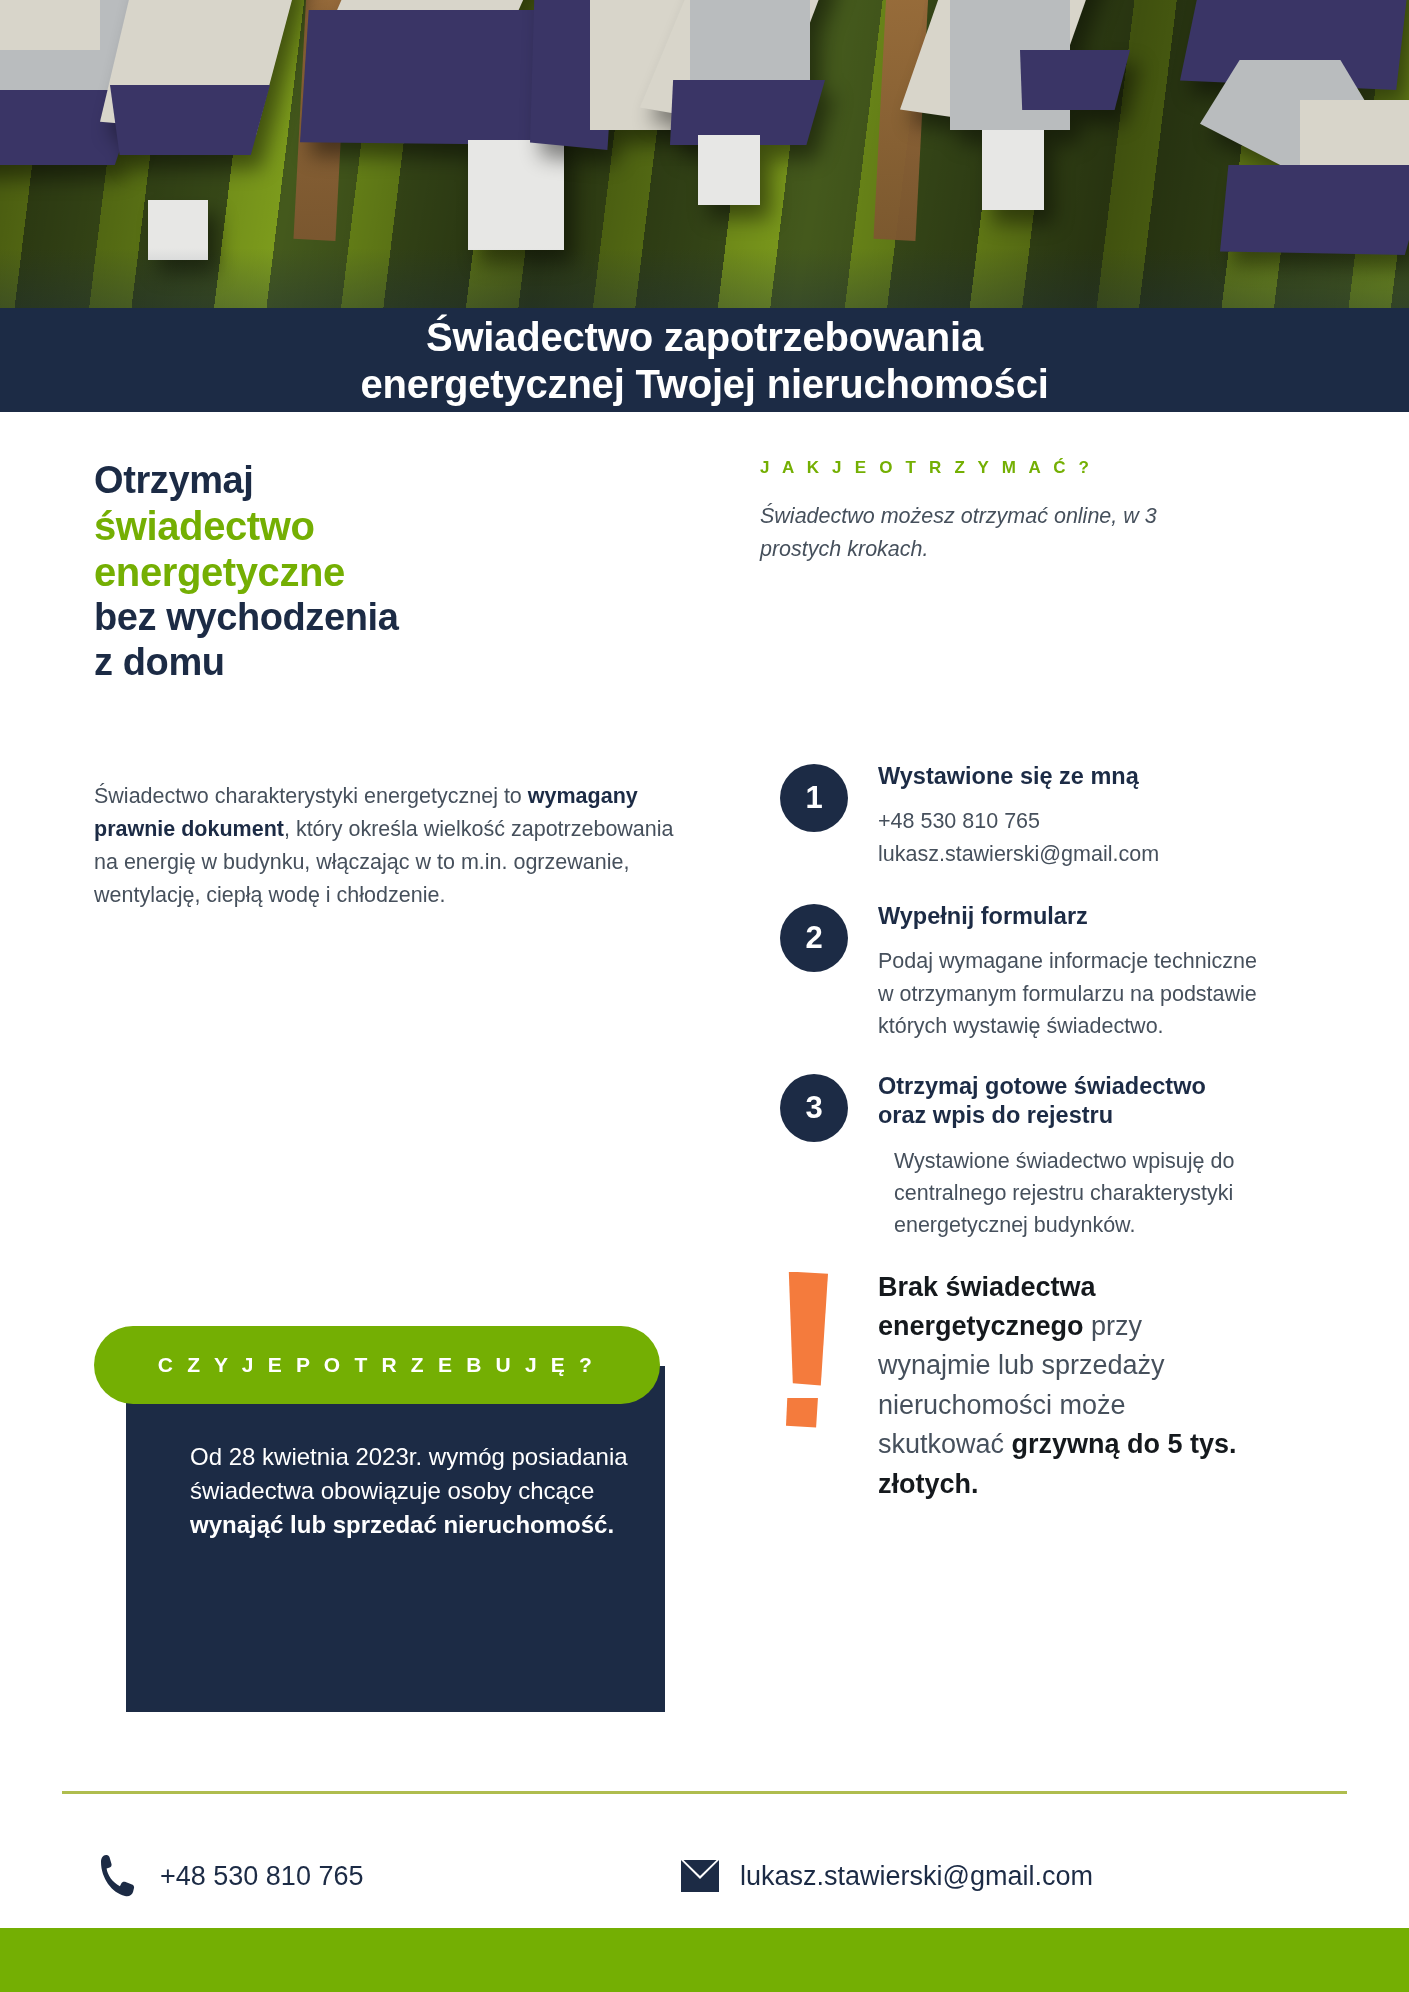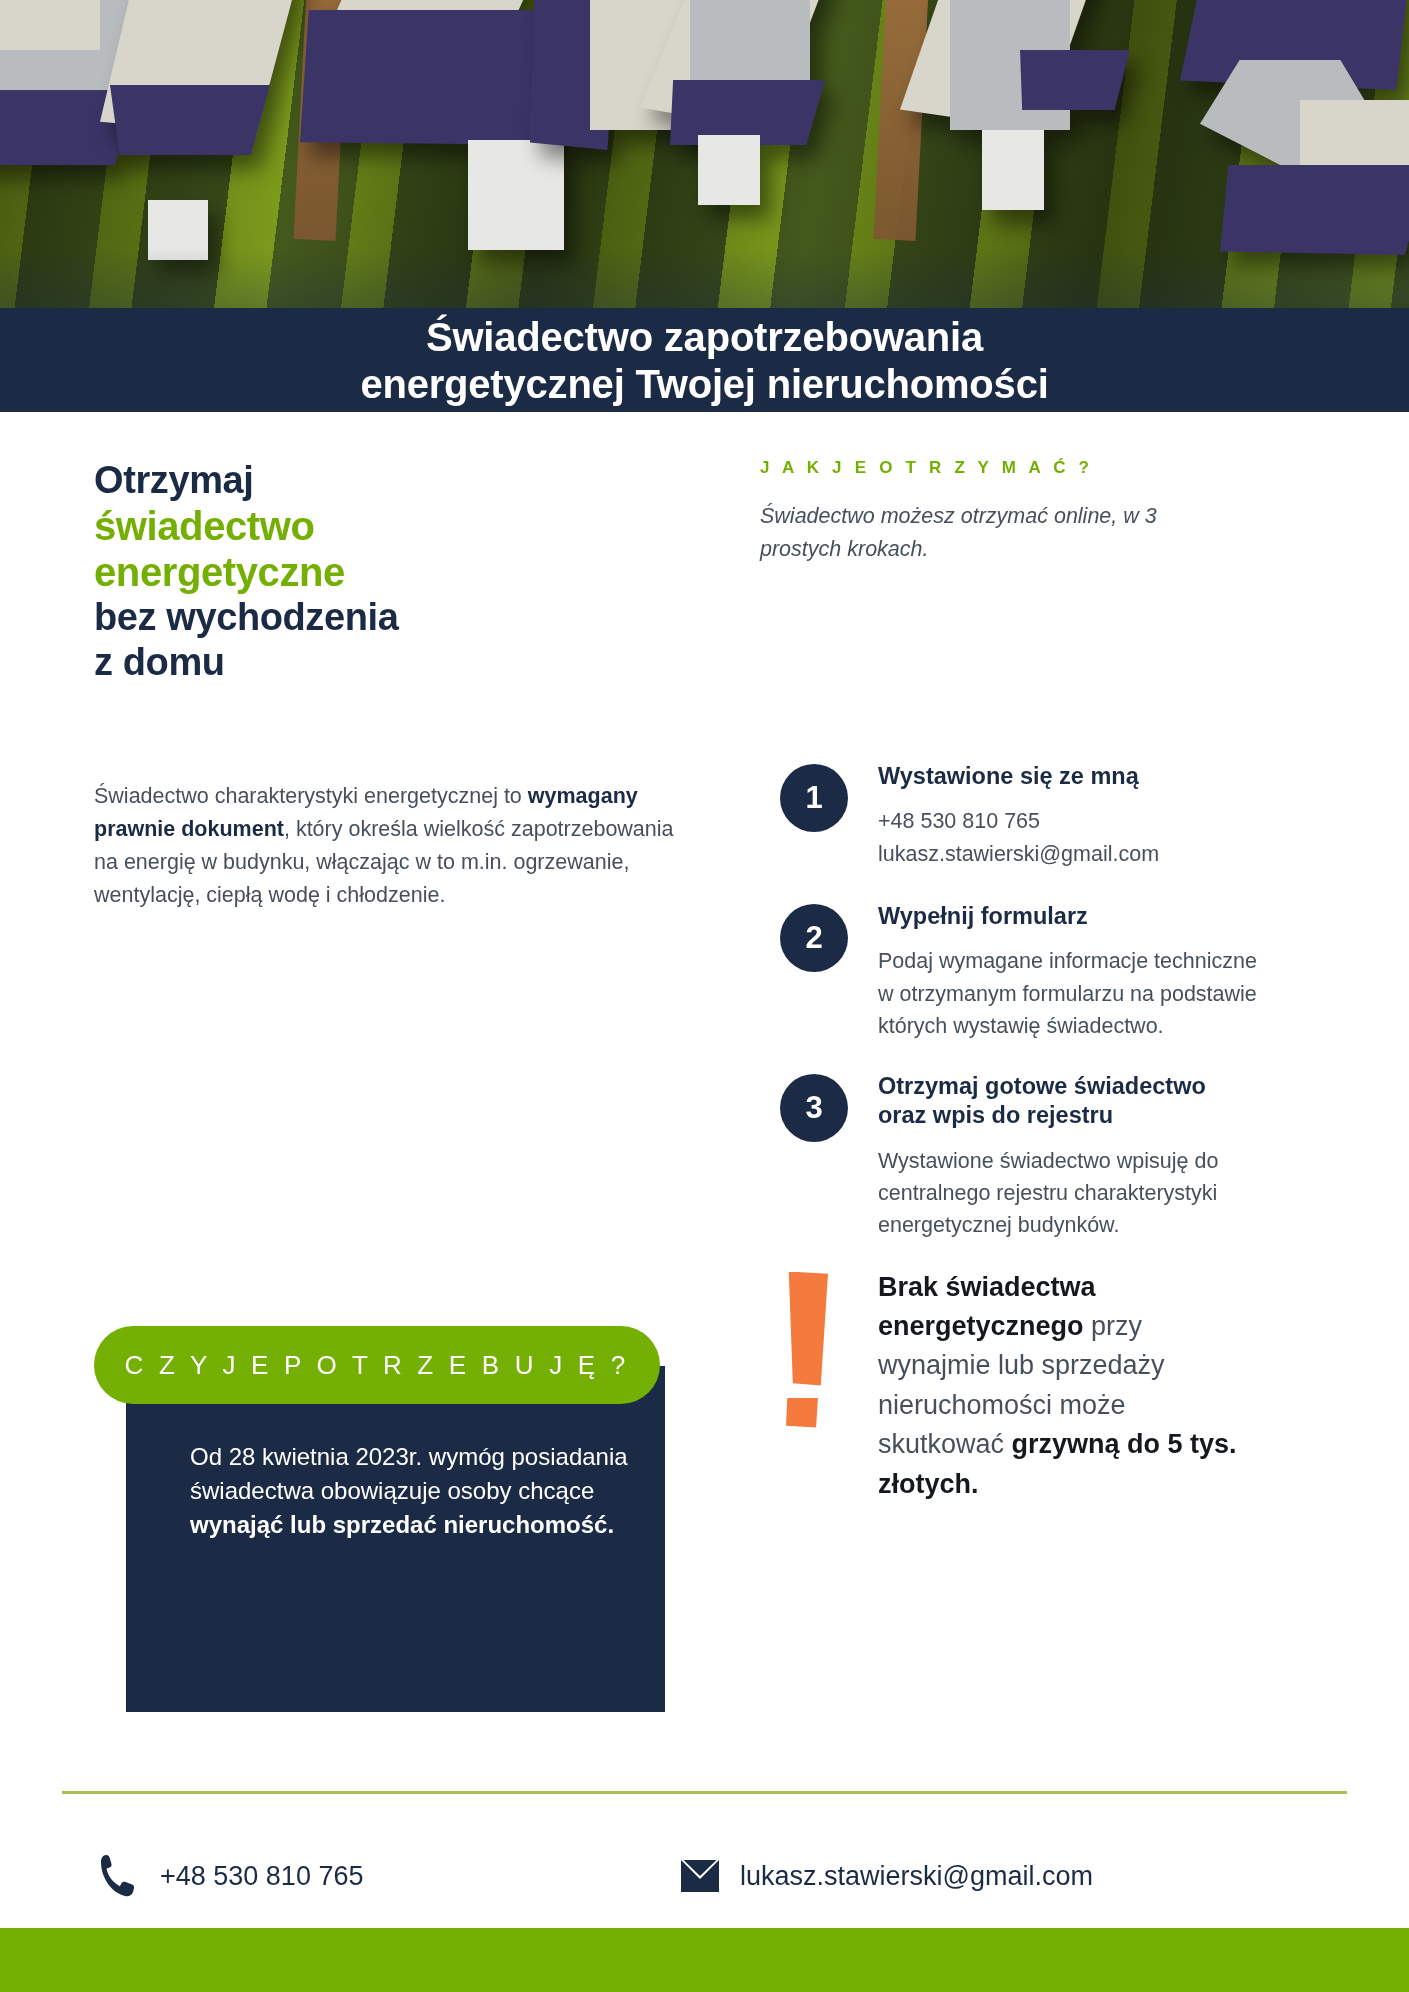--- a/index.html
+++ b/index.html
@@ -162,22 +162,22 @@
     height: 78px;
     background: #74AF03;
     border-radius: 39px;
     display: flex;
     align-items: center;
     justify-content: center;
     z-index: 2;
   }
   .need-pill span {
     color: #ffffff;
-    font-weight: 400;
-    font-size: 26px;
+    font-weight: 700;
+    font-size: 21px;
     letter-spacing: 4.2px;
   }
   .need-card {
     position: absolute;
     left: 32px; top: 62px;
     width: 539px;
     height: 346px;
     background: #1c2b45;
     z-index: 1;
   }
@@ -409,21 +409,21 @@
       <p class="step-title">Wypełnij formularz</p>
       <p class="step-body" style="width:400px;">Podaj wymagane informacje techniczne w otrzymanym formularzu na podstawie których wystawię świadectwo.</p>
     </div>
 
     <div class="step" style="margin-bottom:18px;">
       <div class="step-badge">3</div>
       <p class="step-title">
         <span>Otrzymaj gotowe świadectwo</span><br>
         <span>oraz wpis do rejestru</span>
       </p>
-      <p class="step-body" style="width:400px;">Wystawione świadectwo wpisuję do centralnego rejestru charakterystyki energetycznej budynków.</p>
+      <p class="step-body" style="width:400px;margin-left:16px;">Wystawione świadectwo wpisuję do centralnego rejestru charakterystyki energetycznej budynków.</p>
     </div>
 
     <div class="warning">
       <div class="bang">
         <div class="bar"></div>
         <div class="dot"></div>
       </div>
       <p style="width:360px;"><b>Brak świadectwa energetycznego</b><span> przy wynajmie lub sprzedaży nieruchomości może skutkować </span><b>grzywną do 5 tys. złotych.</b></p>
     </div>
   </div>

